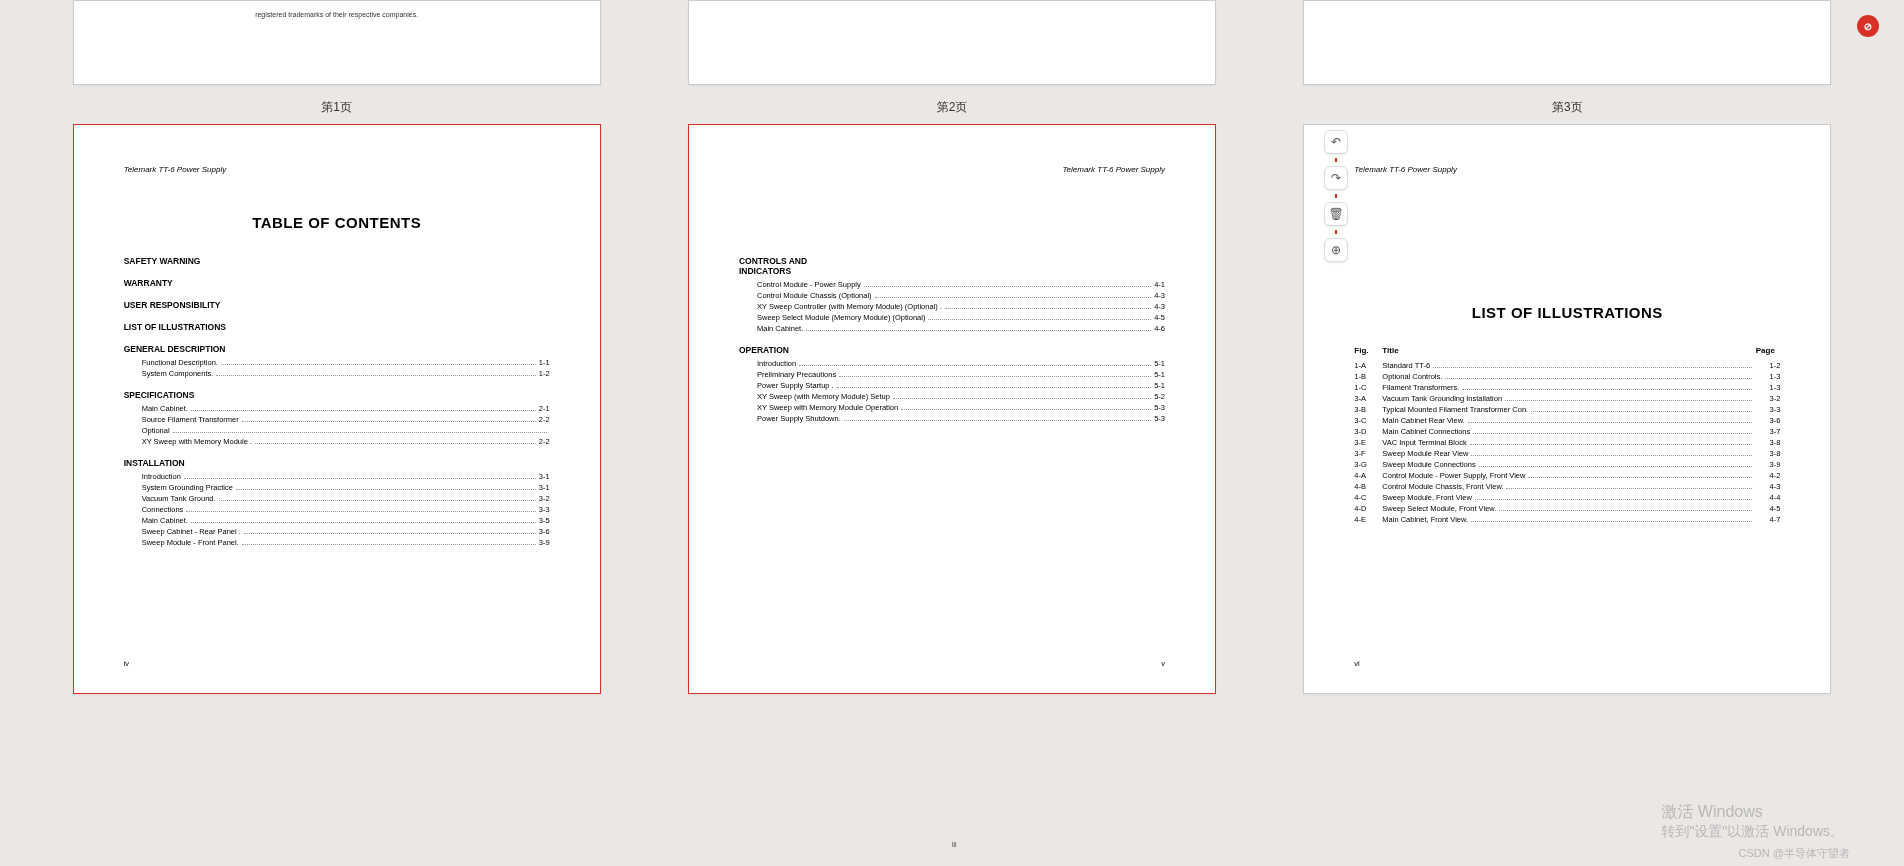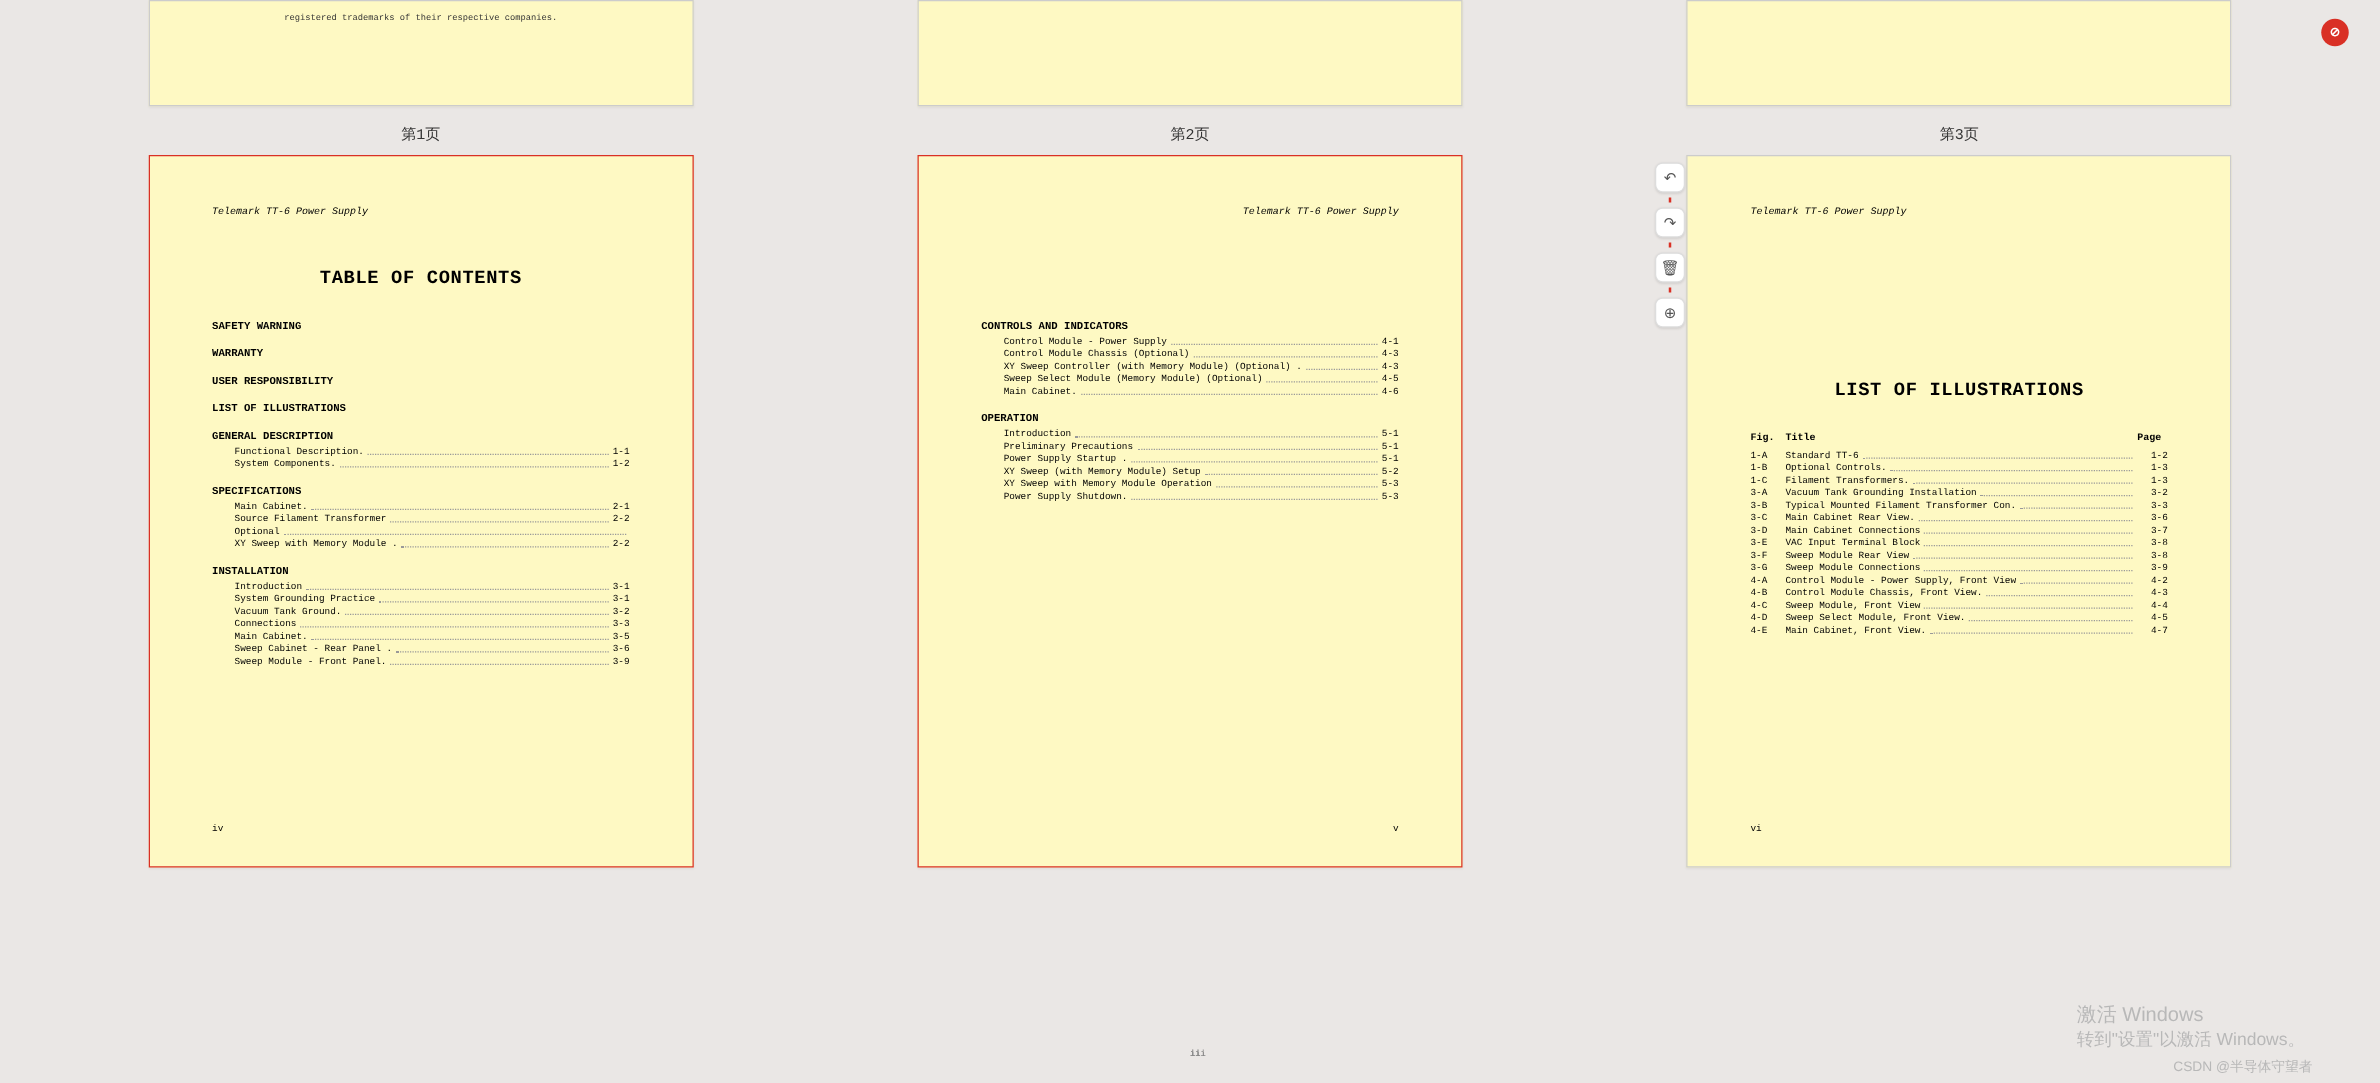--- a/index.html
+++ b/index.html
@@ -1,19 +1,19 @@
 <!DOCTYPE html>
 <html><head>
 <meta charset="utf-8">
 <style>
 * { margin: 0; padding: 0; box-sizing: border-box; }
 body { background: #eae7e5; font-family: Arial, sans-serif; width: 1904px; height: 866px; overflow: hidden; position: relative; }
-.grid { display: grid; grid-template-columns: repeat(3,1fr); gap: 62px; padding: 0 60px; font-family: Liberation Mono, monospace; }
+.grid { display: grid; grid-template-columns: repeat(3,1fr); gap: 62px; padding: 0 60px; }
 .col { display: flex; flex-direction: column; align-items: center; }
-.page { background: #fef9c3; border: 1px solid #ccc; width: 436px; box-shadow: 0 1px 2px rgba(0,0,0,.05); }
+.page { background: #ffffff; border: 1px solid #ccc; width: 528px; box-shadow: 0 1px 2px rgba(0,0,0,.05); }
 .row1 { height: 85px; margin-bottom: 6px; }
 .plabel { font-size: 12px; color: #333; margin: 8px 0; }
 .row2 { height: 570px; padding: 40px 50px; position: relative; font-size: 8px; color: #000; }
 .sel { border: 1.5px solid #d93025; }
 .header { font-style: italic; font-size: 8px; margin-bottom: 40px; }
 .header.r { text-align: right; }
 .h1 { font-size: 15px; font-weight: bold; text-align: center; margin: 30px 0 25px; letter-spacing: .5px; }
 .sec { font-weight: bold; font-size: 8.5px; margin: 12px 0 4px; }
 .item { display: flex; justify-content: space-between; font-size: 7.5px; padding-left: 18px; margin: 2px 0; }
 .item .t { white-space: nowrap; }

